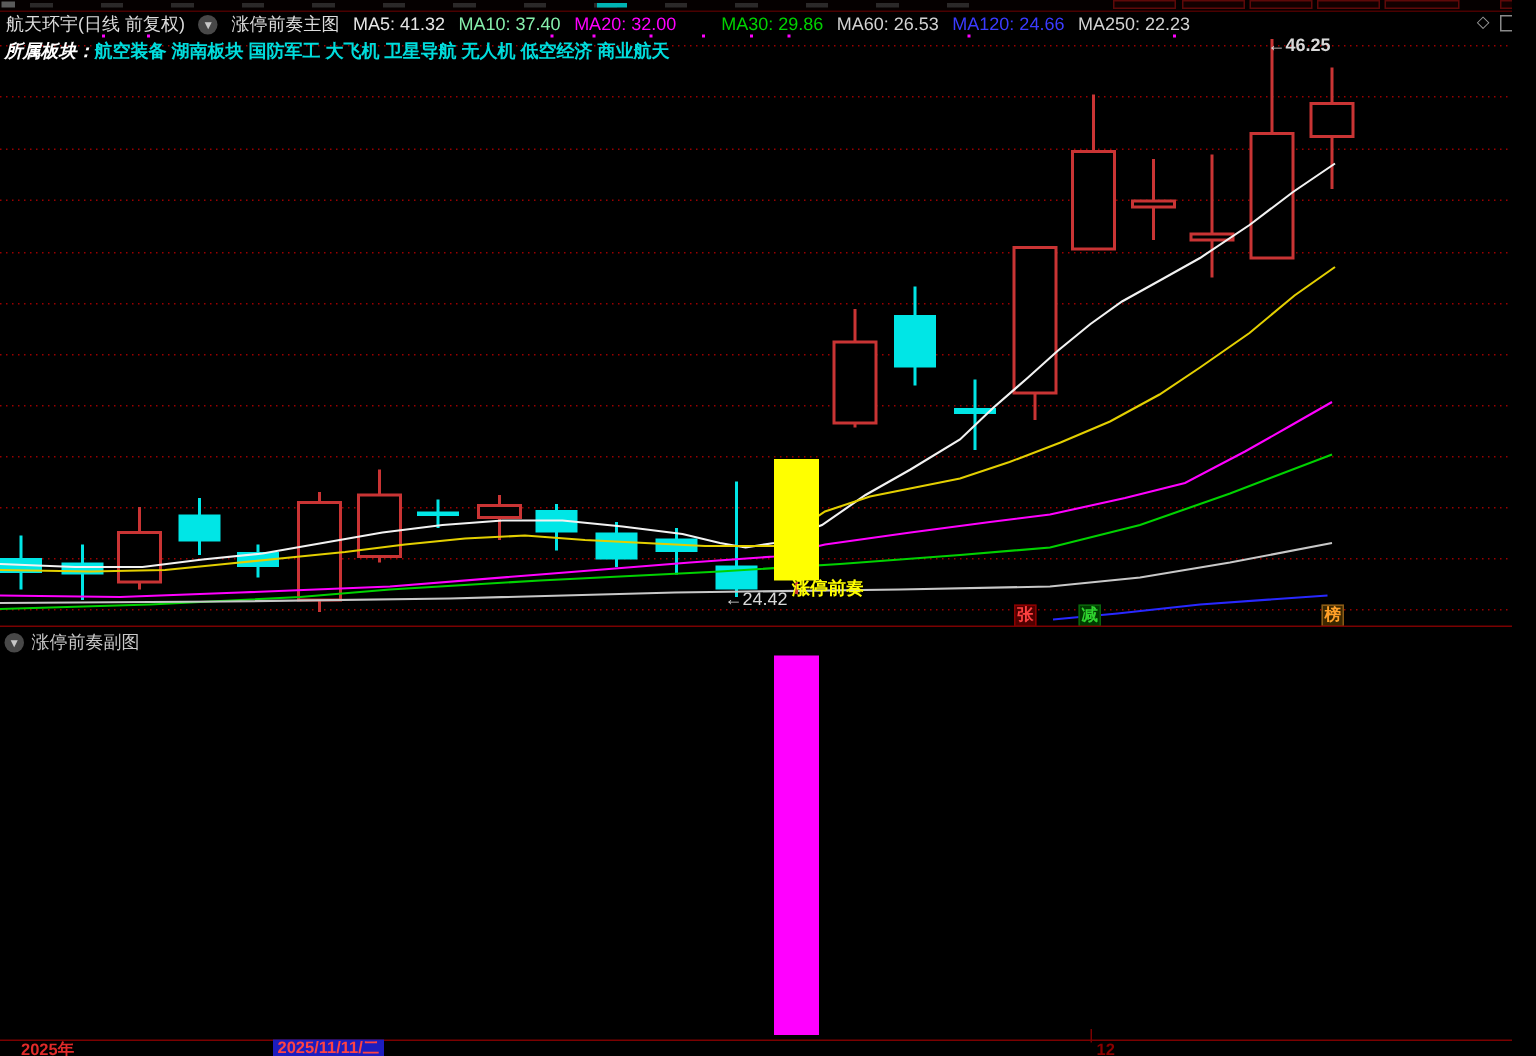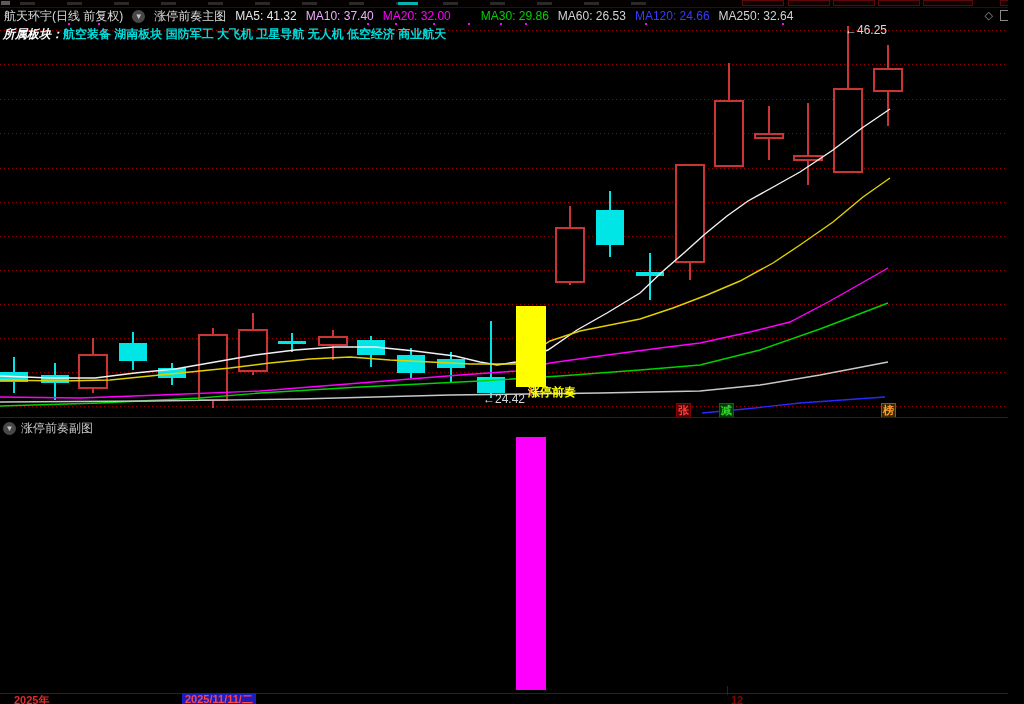--- a/index.html
+++ b/index.html
@@ -141,40 +141,40 @@
       <div class="menu-box" style="left: 923px; width: 50px;"></div>
       <div class="menu-box" style="left: 1000px; width: 24px;"></div>
     </div>
 
   <div id="title-bar">
     <span>航天环宇(日线 前复权)</span>
     <span class="drop-icon">▼</span>
     <span>涨停前奏主图</span>
     <span id="ma-list">
         <span style="color: rgb(230, 230, 230);">MA5: 41.32</span>
-        <span style="color: #f0abfc;">MA10: 37.40</span>
+        <span style="color: #86efac;">MA10: 37.40</span>
         <span style="color: rgb(255, 0, 255);">MA20: 32.00</span>
         <span style="color: rgb(0, 210, 0); padding-left: 21px;">MA30: 29.86</span>
         <span style="color: rgb(210, 210, 210);">MA60: 26.53</span>
         <span style="color: rgb(59, 59, 255);">MA120: 24.66</span>
-        <span style="color: rgb(210, 210, 210);">MA250: 32.64</span>
+        <span style="color: rgb(210, 210, 210);">MA250: 22.23</span>
       </span>
   </div>
 
   <div id="tb-right">
     <span>◇</span>
     <span id="win-icon"></span>
   </div>
 
   <div id="board-row">
     <span id="board-label">所属板块：</span><span id="board-names">航空装备 湖南板块 国防军工 大飞机 卫星导航 无人机 低空经济 商业航天</span>
   </div>
 
   <div id="annot-layer">
-      <div class="annot" style="left: 845px; top: 24px; color: rgb(216, 216, 216);">←46.25</div>
+      <div class="annot" style="left: 845px; top: 24px; color: rgb(216, 216, 216); font-weight: bold;">←46.25</div>
       <div class="annot" style="left: 483px; top: 393px; color: rgb(216, 216, 216);">←24.42</div>
       <div class="annot" style="left: 528px; top: 386px; color: rgb(255, 255, 0); font-weight: 700;">涨停前奏</div>
       <div class="badge" style="left: 676px; top: 403px; color: rgb(255, 64, 64); background: rgb(80, 0, 0); border-color: rgb(139, 0, 0);">张</div>
       <div class="badge" style="left: 719px; top: 403px; color: rgb(47, 211, 47); background: rgb(0, 60, 0); border-color: rgb(10, 100, 10);">减</div>
       <div class="badge" style="left: 881px; top: 403px; color: rgb(255, 160, 40); background: rgb(60, 40, 0); border-color: rgb(138, 90, 20);">榜</div>
     </div>
 
   <div class="red-sep" style="top:417px;"></div>
 
   <div id="sub-label">

